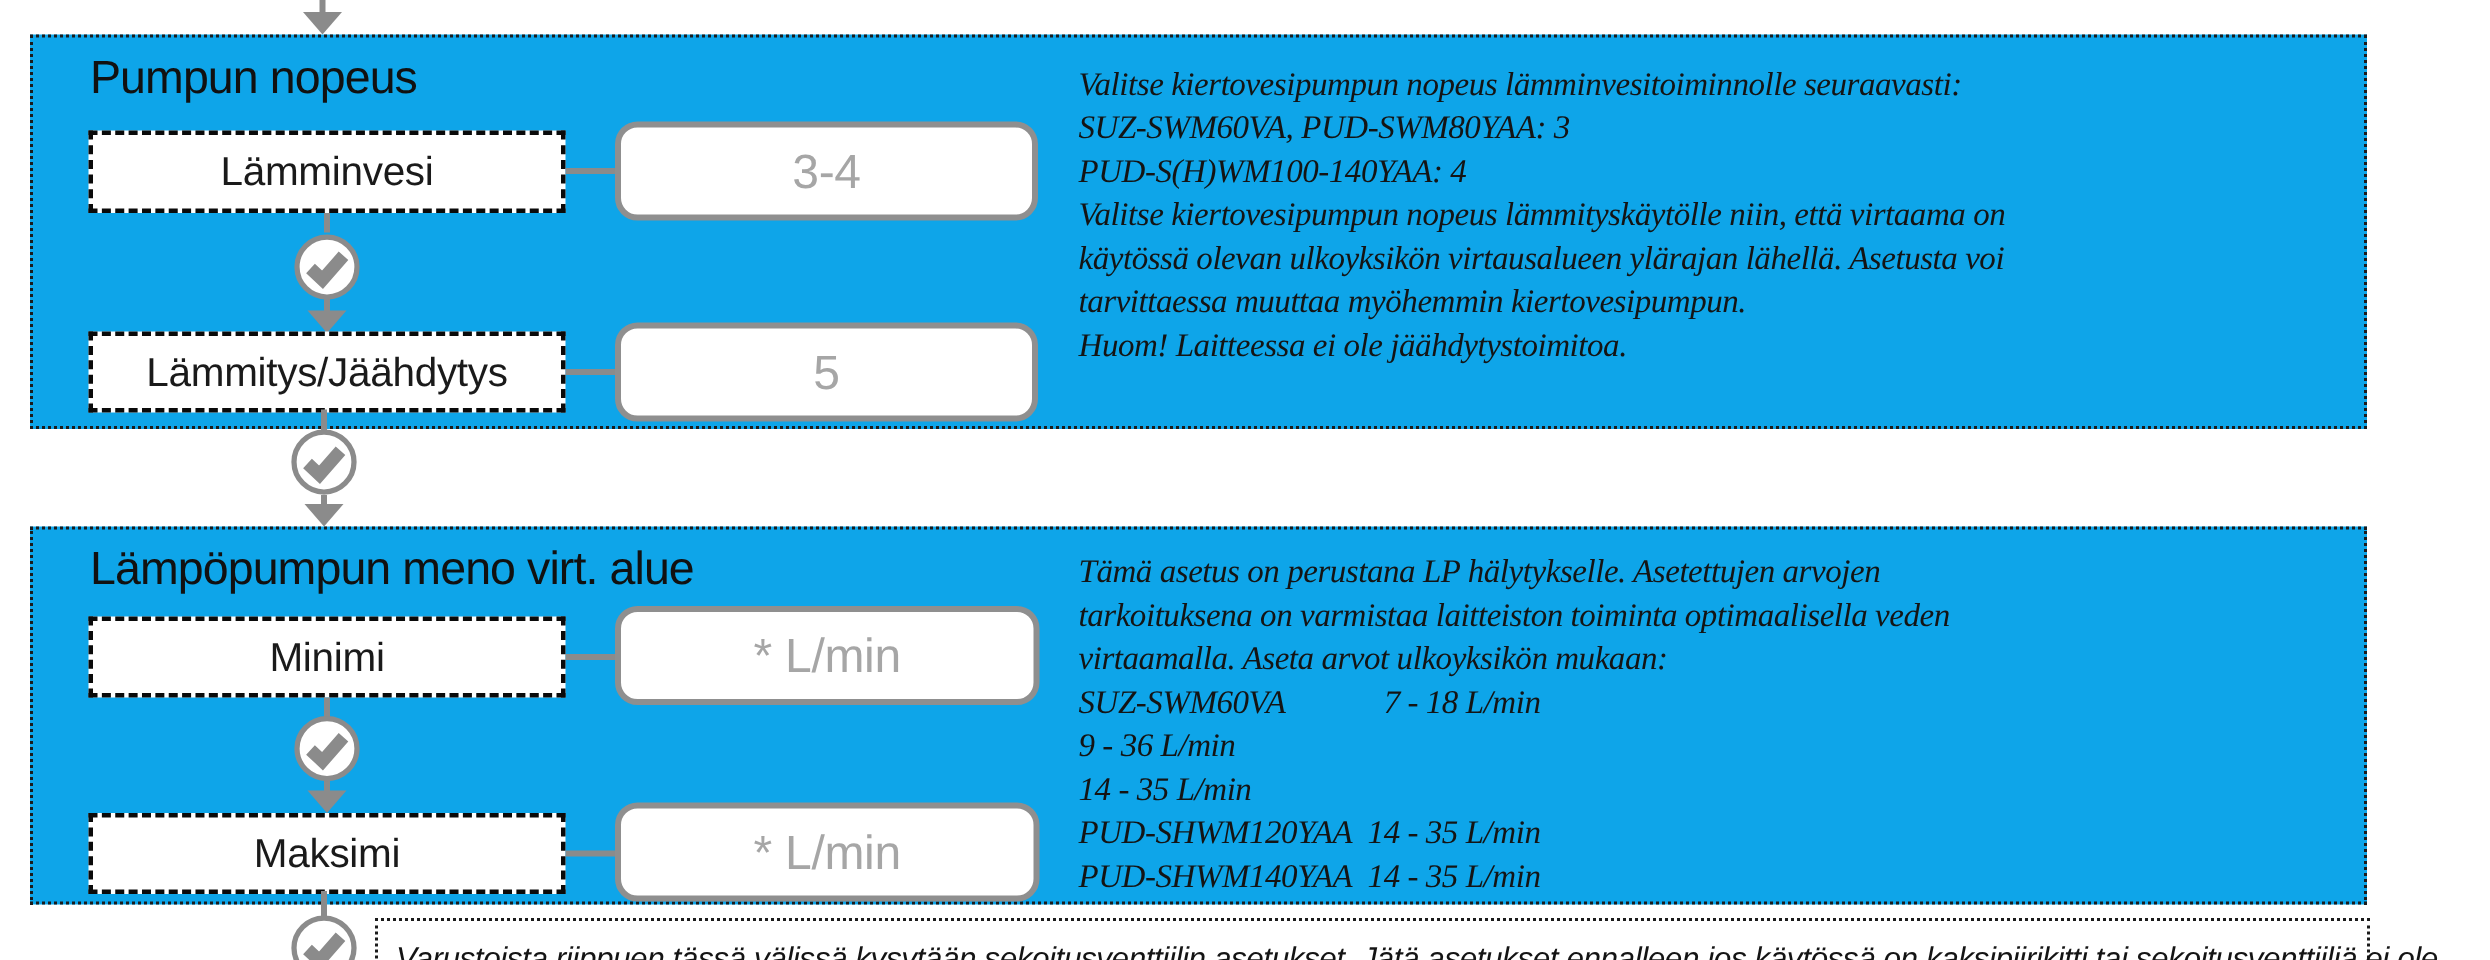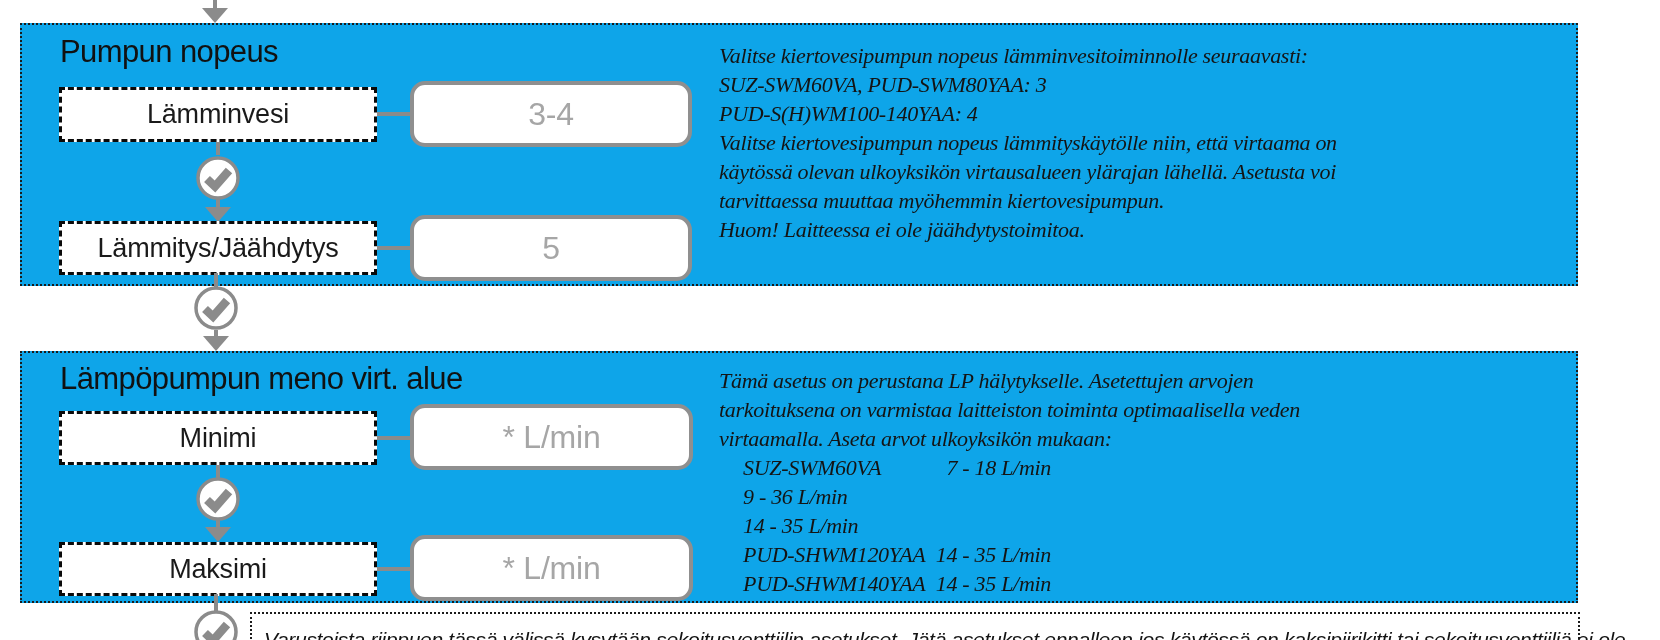--- a/index.html
+++ b/index.html
@@ -25,21 +25,21 @@
   .vline{position:absolute;width:4px;background:#8b8b8b;}
   .arrow-down{
     position:absolute;width:0;height:0;
     border-left:13px solid transparent;border-right:13px solid transparent;
     border-top:15px solid #8b8b8b;
   }
   .check-icon{position:absolute;width:48px;height:48px;z-index:5;}
   .info{position:absolute;font-style:italic;font-size:22px;line-height:29px;
     letter-spacing:-0.3px;color:#141414;white-space:nowrap;font-family:Liberation Serif, serif;}
   .info-line{white-space:nowrap;}
-  .flow-table{width:308px;margin-left:24px;}
+  .flow-table{width:308px;}
   .trow{display:flex;justify-content:space-between;line-height:29px;}
   .trow .range{text-align:right;}
   .note-box{position:absolute;border:2px dotted #1b1b1b;box-sizing:border-box;background:#fff;z-index:2;}
   .note-text{position:absolute;font-style:italic;font-size:21px;line-height:27px;
     letter-spacing:-0.3px;color:#141414;white-space:nowrap;}
 </style>
 </head>
 <body>
 
 <div class="stage">

